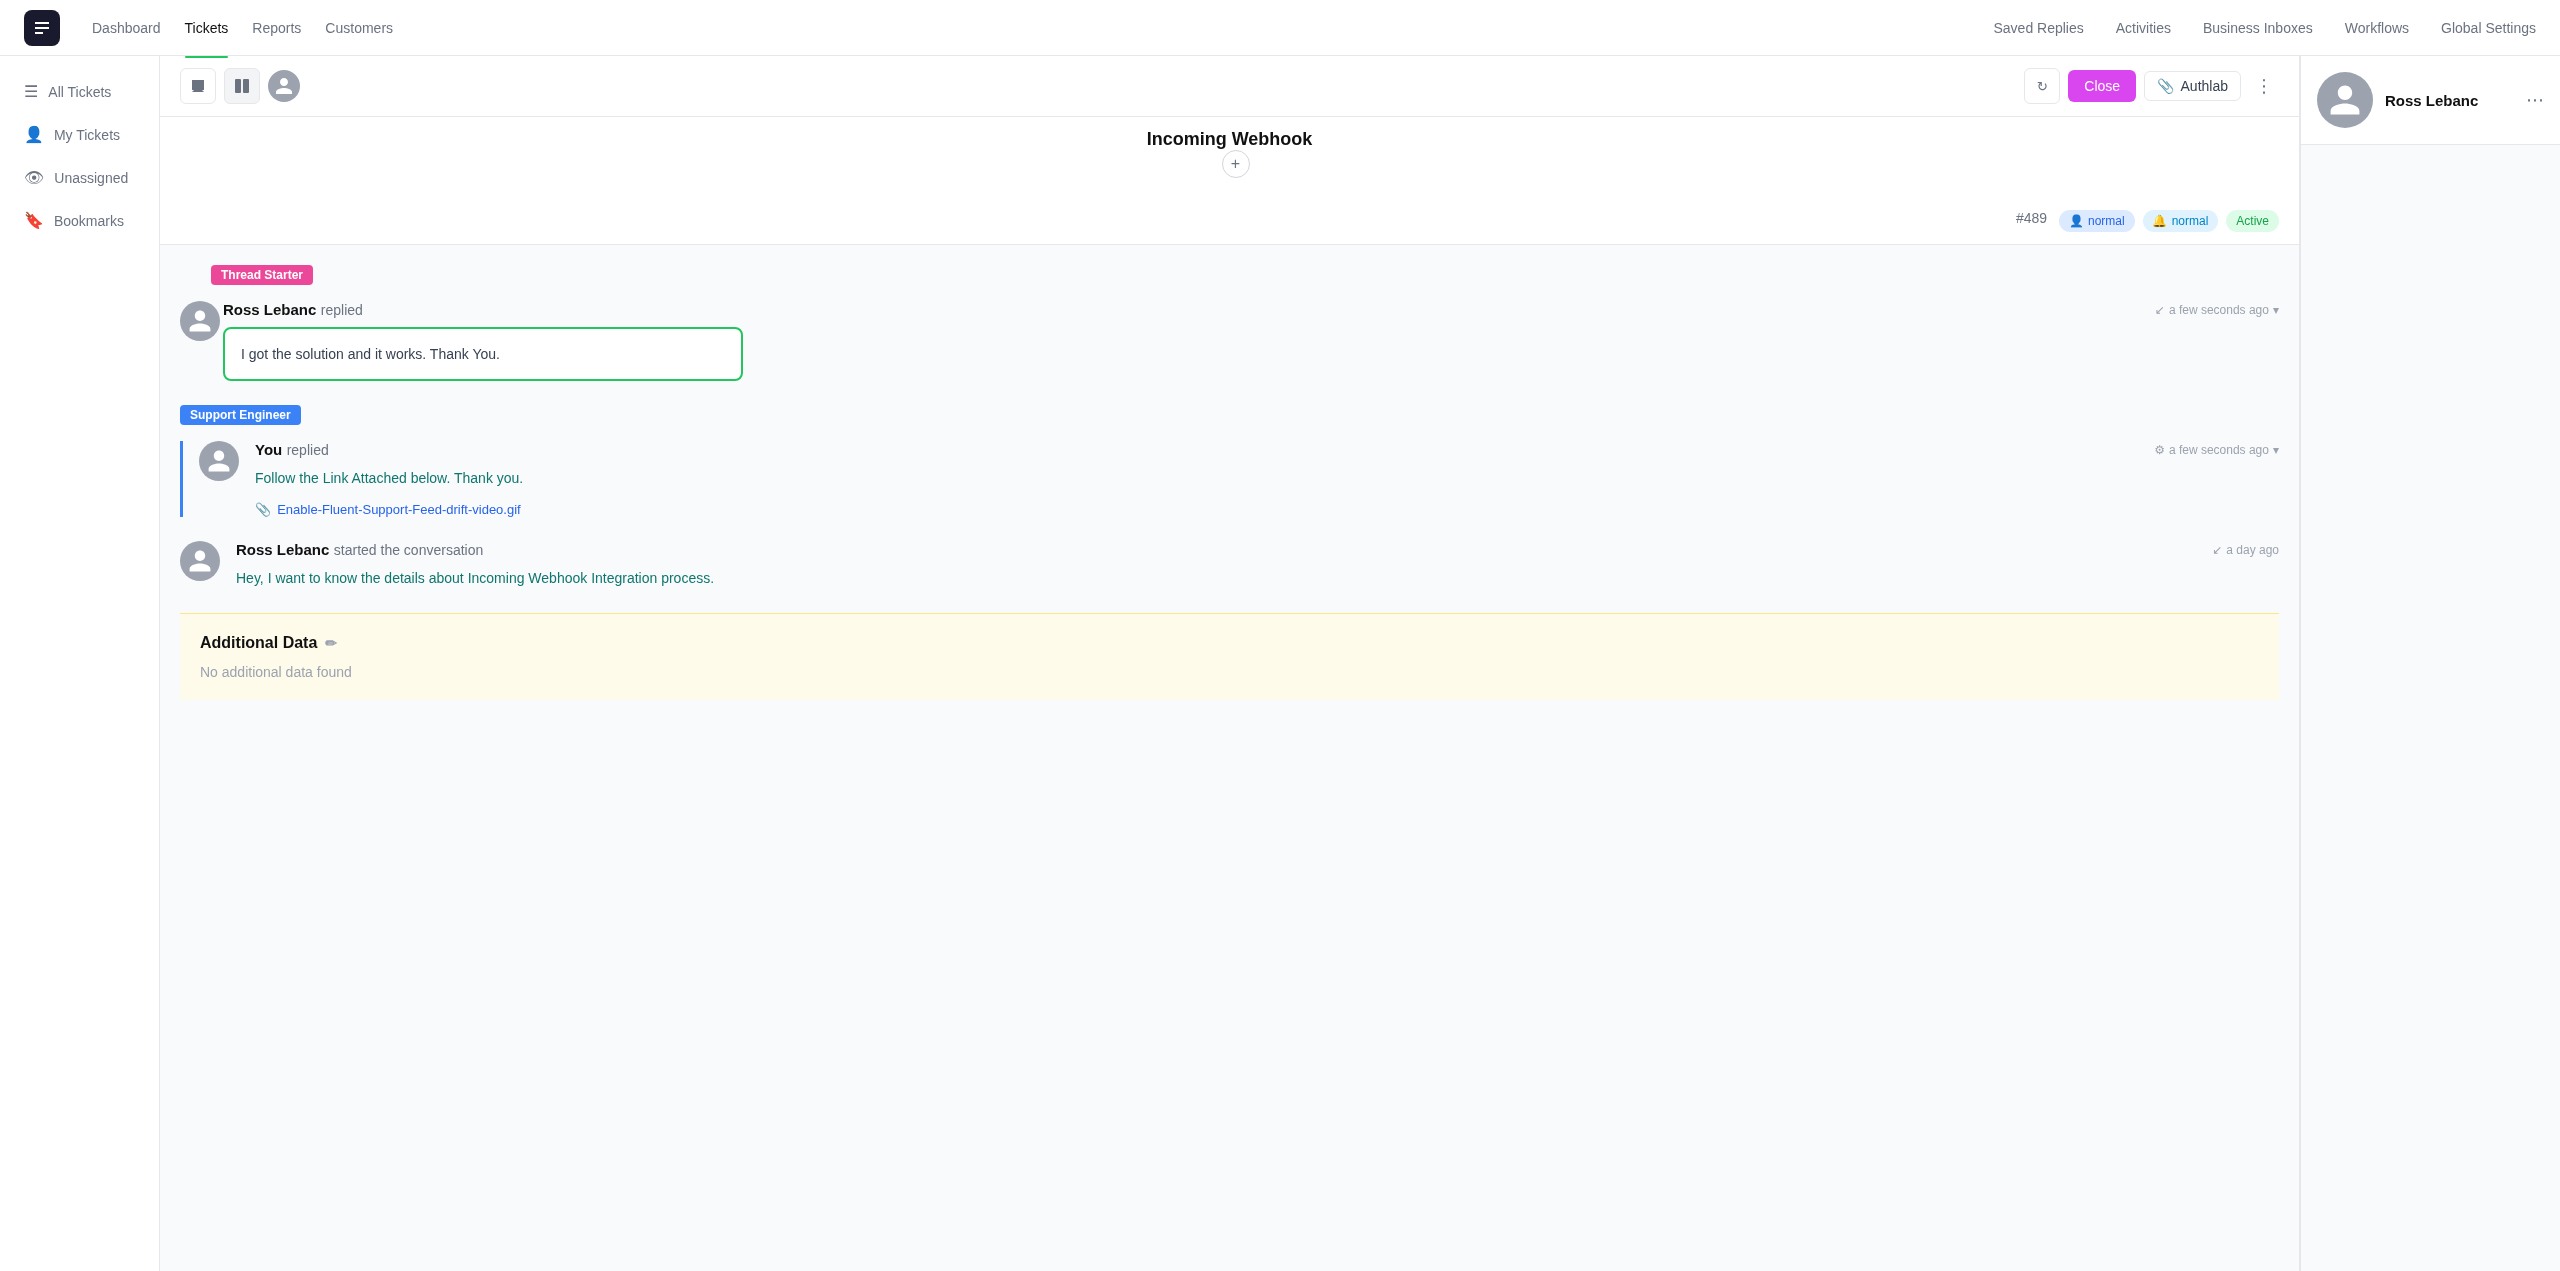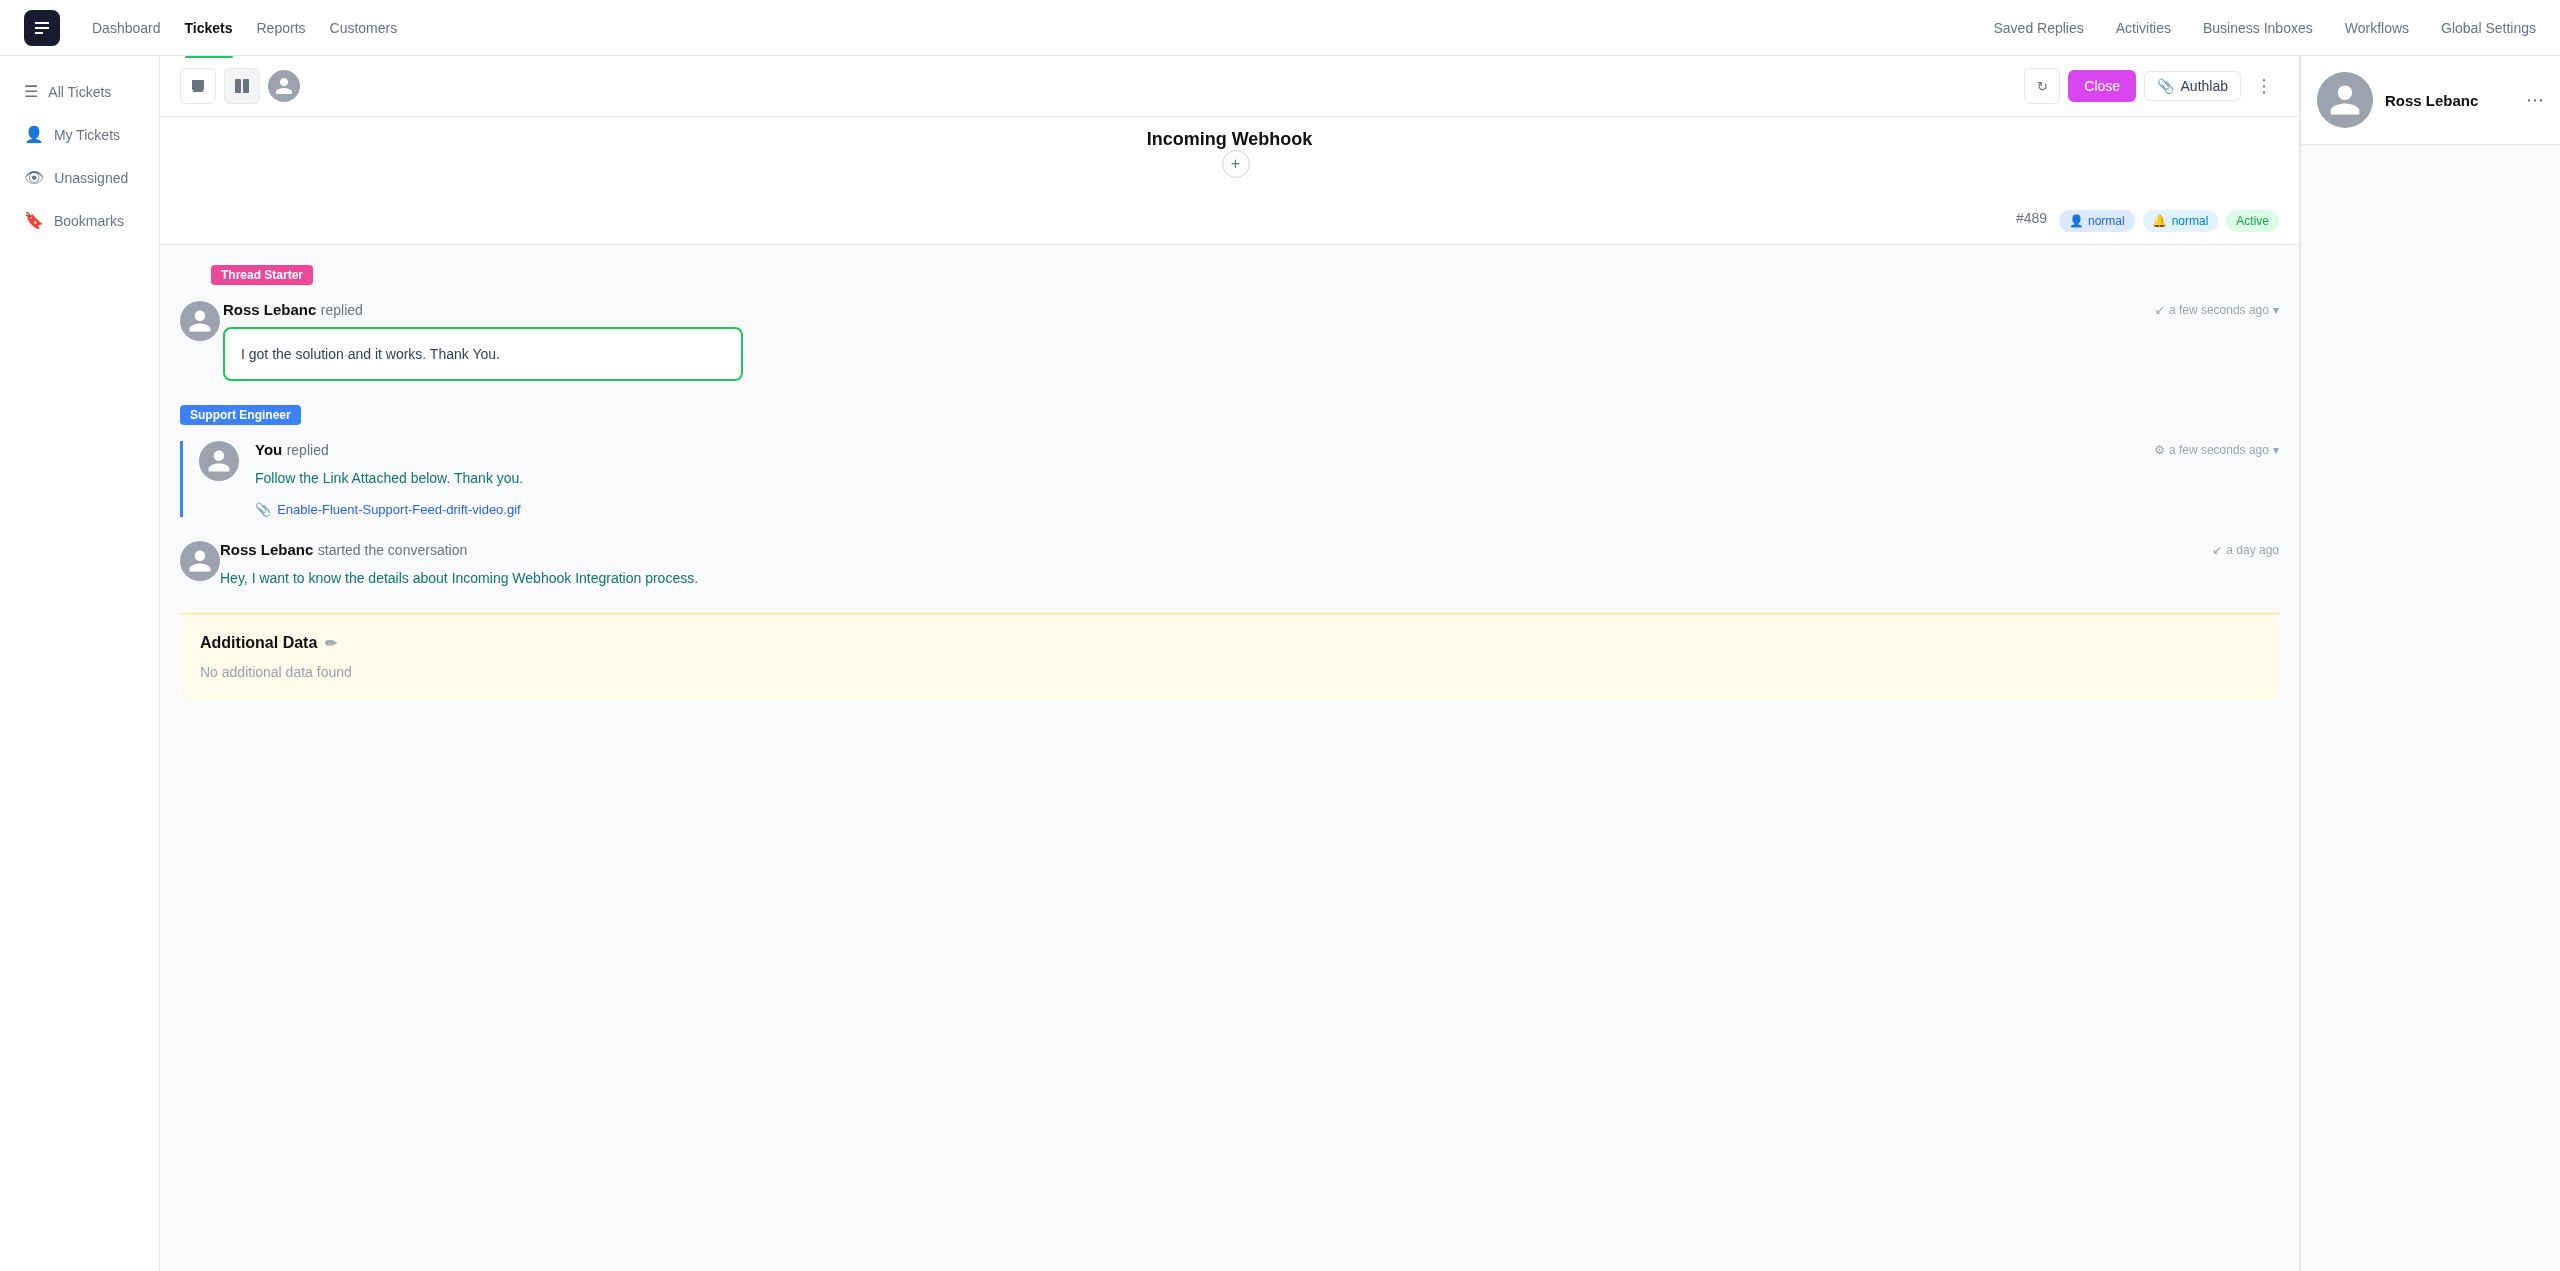--- a/index.html
+++ b/index.html
@@ -18,21 +18,21 @@
     .logo {
       width: 36px; height: 36px; background: #1a1a2e;
       border-radius: 8px; display: flex; align-items: center; justify-content: center;
       color: #fff; font-weight: bold; font-size: 18px; flex-shrink: 0;
     }
     .nav-left { display: flex; gap: 24px; align-items: center; }
     .nav-item {
       font-size: 14px; color: #6b7280; cursor: pointer; padding: 4px 0;
       text-decoration: none; position: relative;
     }
-    .nav-item.active { color: #111; font-weight: 700; }
+    .nav-item.active { color: #111; font-weight: 400; }
     .nav-item.active::after {
       content: ''; position: absolute; bottom: -18px; left: 0; right: 0;
       height: 2px; background: #22c55e; border-radius: 2px;
     }
     .nav-right { display: flex; gap: 32px; margin-left: auto; align-items: flex-start; }
     .nav-right-item { font-size: 14px; color: #6b7280; cursor: pointer; }
 
     
     .main { display: flex; flex: 1; overflow: hidden; }
 
@@ -138,21 +138,21 @@
     .attachment-link {
       display: flex; align-items: center; gap: 6px; margin-top: 12px;
       color: #2563eb; font-size: 13px; text-decoration: none;
     }
 
     .support-message-wrapper {
       display: flex; gap: 16px; margin-bottom: 24px;
       border-left: 3px solid #3b82f6; padding-left: 16px; margin-left: 0;
     }
 
-    .start-message-wrapper { display: flex; margin-bottom: 24px; }
+    .start-message-wrapper { display: flex; gap: 16px; margin-bottom: 24px; }
 
     
     .additional-data {
       background: #fffbeb; padding: 20px; margin: 0 0 0 0;
       border-top: 1px solid #fde68a;
     }
     .additional-data-title {
       display: flex; align-items: center; gap: 8px;
       font-size: 16px; font-weight: 600; color: #111; margin-bottom: 12px;
     }

